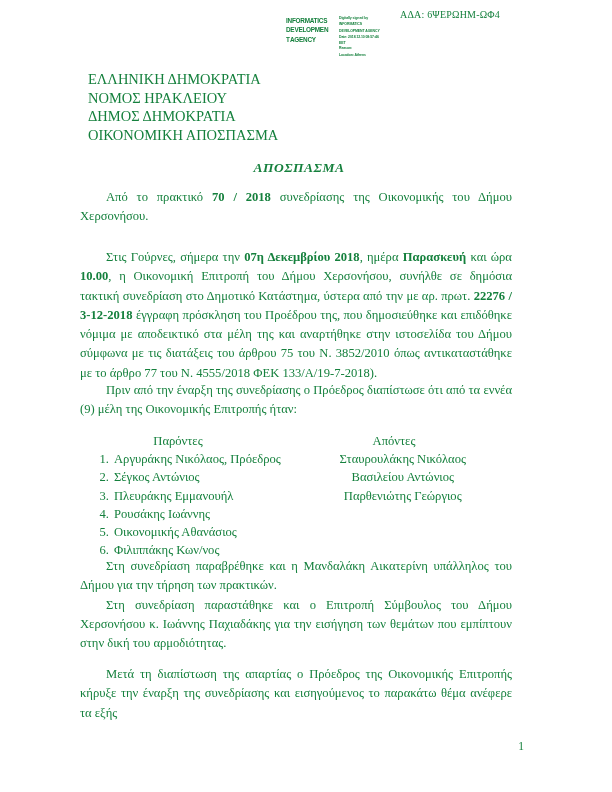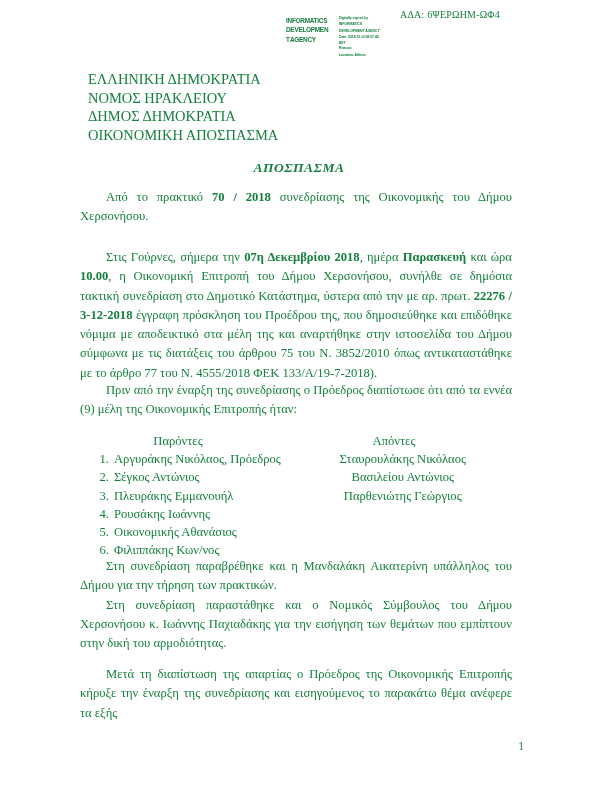--- a/index.html
+++ b/index.html
@@ -214,21 +214,21 @@
       <ul class="absent-list">
         <li>Σταυρουλάκης Νικόλαος</li>
         <li>Βασιλείου Αντώνιος</li>
         <li>Παρθενιώτης Γεώργιος</li>
       </ul>
     </div>
   </div>
 
   <div class="body-block" id="para-clerk">
     <p class="indent">Στη συνεδρίαση παραβρέθηκε και η Μανδαλάκη Αικατερίνη υπάλληλος του Δήμου για την τήρηση των πρακτικών.</p>
-    <p class="indent">Στη συνεδρίαση παραστάθηκε και ο Νομικός Σύμβουλος του Δήμου Χερσονήσου κ. Ιωάννης Παχιαδάκης για την εισήγηση των θεμάτων που εμπίπτουν στην δική του αρμοδιότητας.</p>
+    <p class="indent">Στη συνεδρίαση παραστάθηκε και ο Επιτροπή Σύμβουλος του Δήμου Χερσονήσου κ. Ιωάννης Παχιαδάκης για την εισήγηση των θεμάτων που εμπίπτουν στην δική του αρμοδιότητας.</p>
   </div>
 
   <div class="body-block" id="para-opening">
     <p class="indent">Μετά τη διαπίστωση της απαρτίας ο Πρόεδρος της Οικονομικής Επιτροπής κήρυξε την έναρξη της συνεδρίασης και εισηγούμενος το παρακάτω θέμα ανέφερε τα εξής</p>
   </div>
 
   <div class="page-number">1</div>
 
 </div>
 

